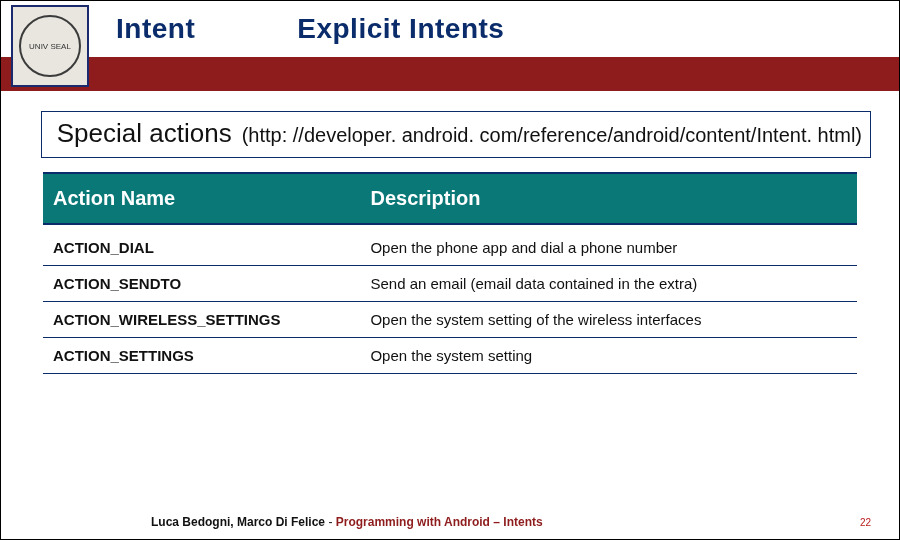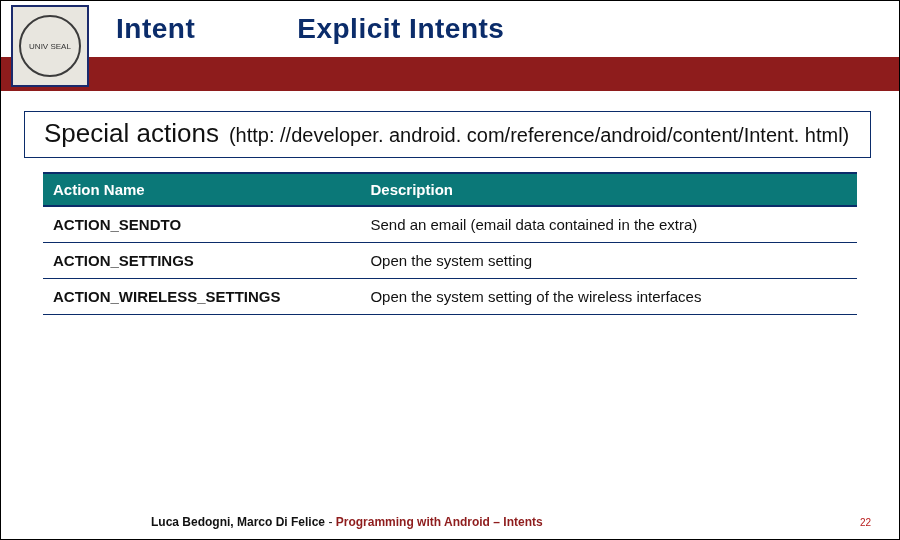--- a/index.html
+++ b/index.html
@@ -15,27 +15,27 @@
   .title-text .kw { color: #fff; text-decoration: underline; }
   
   .title-band { background: transparent; }
   .title-text { color: #0b2c6a; }
 
   
   .seal { position: absolute; left: 10px; top: 4px; width: 78px; height: 82px; border: 2px solid #1a2a6c; border-radius: 0; background: #e8e6df; display: flex; align-items: center; justify-content: center; overflow: hidden; }
   .seal-inner { width: 62px; height: 62px; border: 2px solid #3b3b3b; border-radius: 50%; display: flex; align-items: center; justify-content: center; font-size: 8px; color: #333; text-align: center; }
 
   
-  .subtitle-box { margin: 20px 28px 14px 23px; border: 1.5px solid #0b2c6a; padding: 6px 8px 8px 19px; display: flex; align-items: baseline; gap: 10px; }
+  .subtitle-box { margin: 20px 28px 14px 40px; border: 1.5px solid #0b2c6a; padding: 6px 8px 8px 4px; display: flex; align-items: baseline; gap: 10px; justify-content: flex-end; }
   .subtitle-main { font-family: Verdana, sans-serif; font-size: 26px; font-weight: 400; color: #111; }
   .subtitle-url { font-family: Arial, sans-serif; font-size: 20px; color: #111; }
 
   
   .tbl { margin: 12px 42px 0 42px; width: calc(100% - 84px); border-collapse: collapse; }
-  .tbl th { background: #0b7878; color: #fff; text-align: left; font-family: Arial, sans-serif; font-weight: 700; font-size: 15px; padding: 7px 10px; border-top: 2px solid #0b2c6a; border-bottom: 2px solid #0b2c6a; }
+  .tbl th { background: #0b7878; color: #fff; text-align: left; font-family: Arial, sans-serif; font-weight: 700; font-size: 20px; padding: 13px 10px; border-top: 2px solid #0b2c6a; border-bottom: 2px solid #0b2c6a; }
   .tbl td { font-family: Arial, sans-serif; font-size: 15px; padding: 9px 10px; color: #111; border-bottom: 1px solid #0b2c6a; }
   .tbl td.name { font-weight: 700; width: 39%; }
   .tbl tr.gap td { padding-top: 14px; }
 
   
   .footer { position: absolute; bottom: 10px; left: 0; right: 0; display: flex; align-items: center; justify-content: space-between; padding: 0 28px 0 150px; font-family: Tahoma, Arial, sans-serif; font-size: 12px; gap: 24px; }
   .footer-left { color: #111; font-weight: 700; }
   .footer-left .sep { font-weight: 400; }
   .footer-left .topic { color: #8e1c1c; }
   .footer-right { color: #b91c1c; font-size: 10px; }
@@ -65,31 +65,35 @@
   </div>
 
   <table class="tbl">
     <thead>
       <tr>
         <th>Action Name</th>
         <th>Description</th>
       </tr>
     </thead>
     <tbody>
+      <tr class="gap">
+        <td class="name">ACTION_DIAL</td>
+        <td>Open the phone app and dial a phone number</td>
+      </tr>
       <tr>
         <td class="name">ACTION_SENDTO</td>
         <td>Send an email (email data contained in the extra)</td>
       </tr>
       <tr>
+        <td class="name">ACTION_WIRELESS_SETTINGS</td>
+        <td>Open the system setting of the wireless interfaces</td>
+      </tr>
+      <tr>
         <td class="name">ACTION_SETTINGS</td>
         <td>Open the system setting</td>
-      </tr>
-      <tr>
-        <td class="name">ACTION_WIRELESS_SETTINGS</td>
-        <td>Open the system setting of the wireless interfaces</td>
       </tr>
     </tbody>
   </table>
 
   <div class="footer">
     <div class="footer-left">
       <span>Luca Bedogni, Marco Di Felice</span>
       <span class="sep"> - </span>
       <span class="topic">Programming with Android – Intents</span>
     </div>

